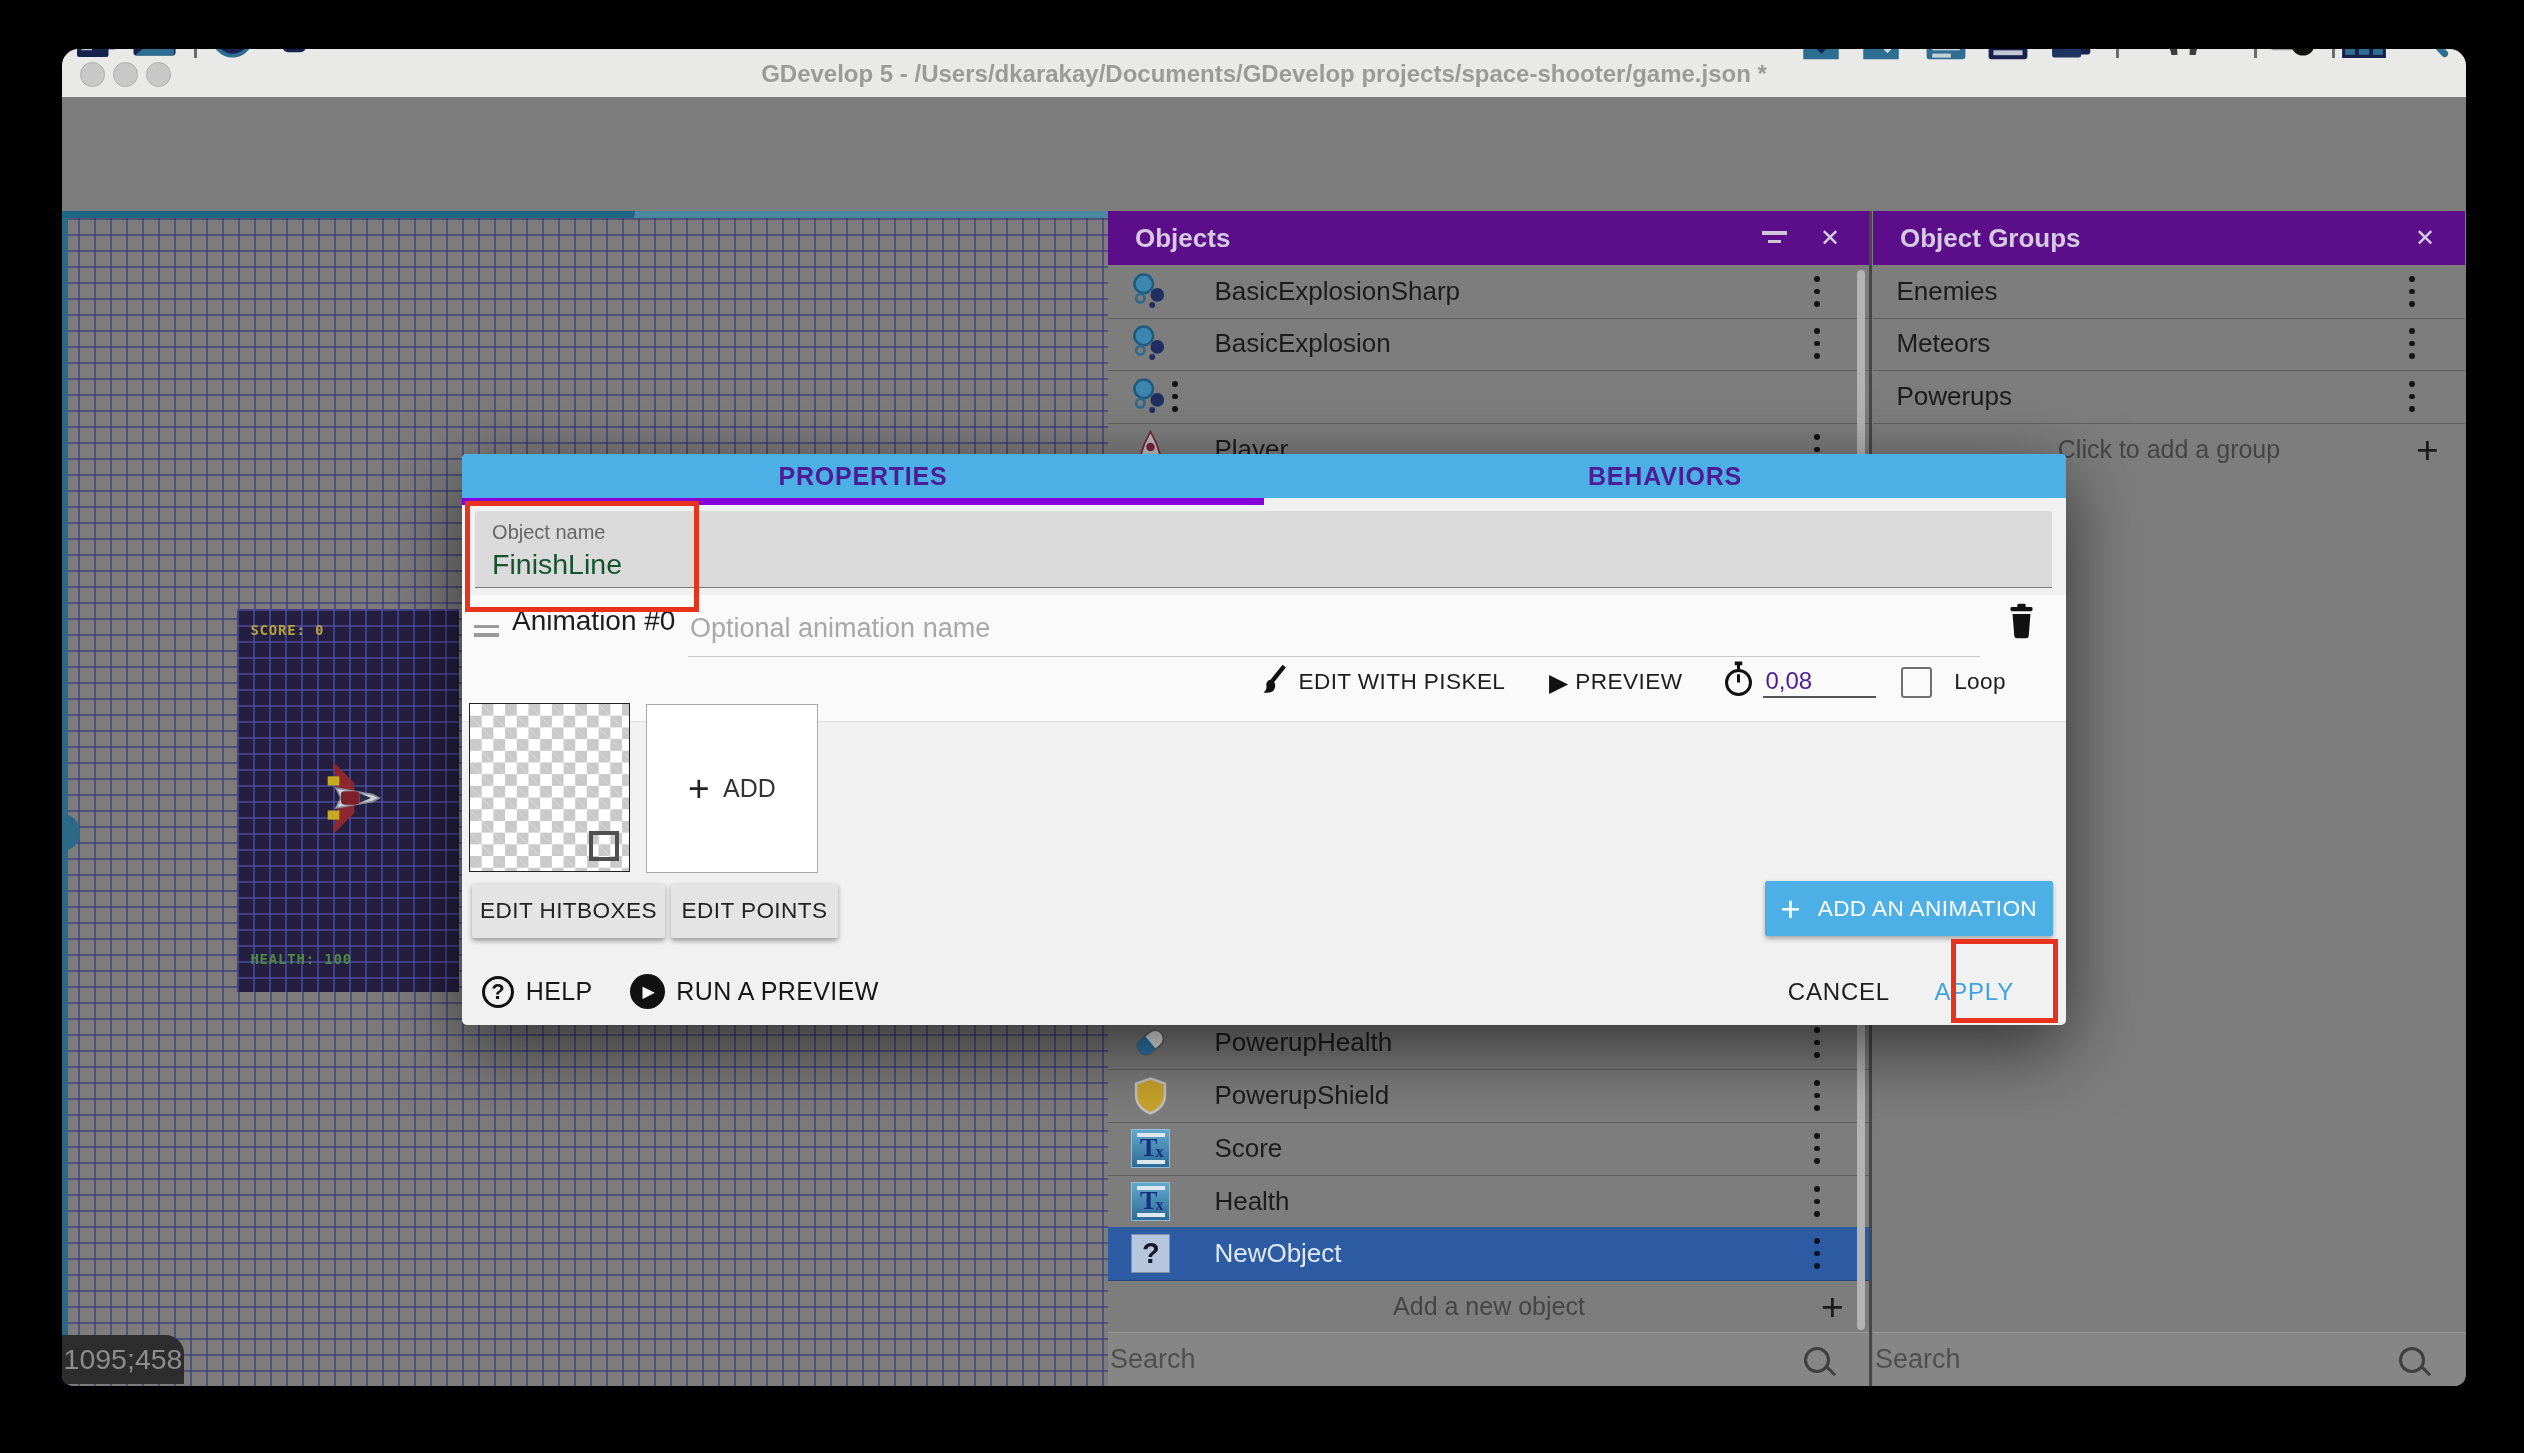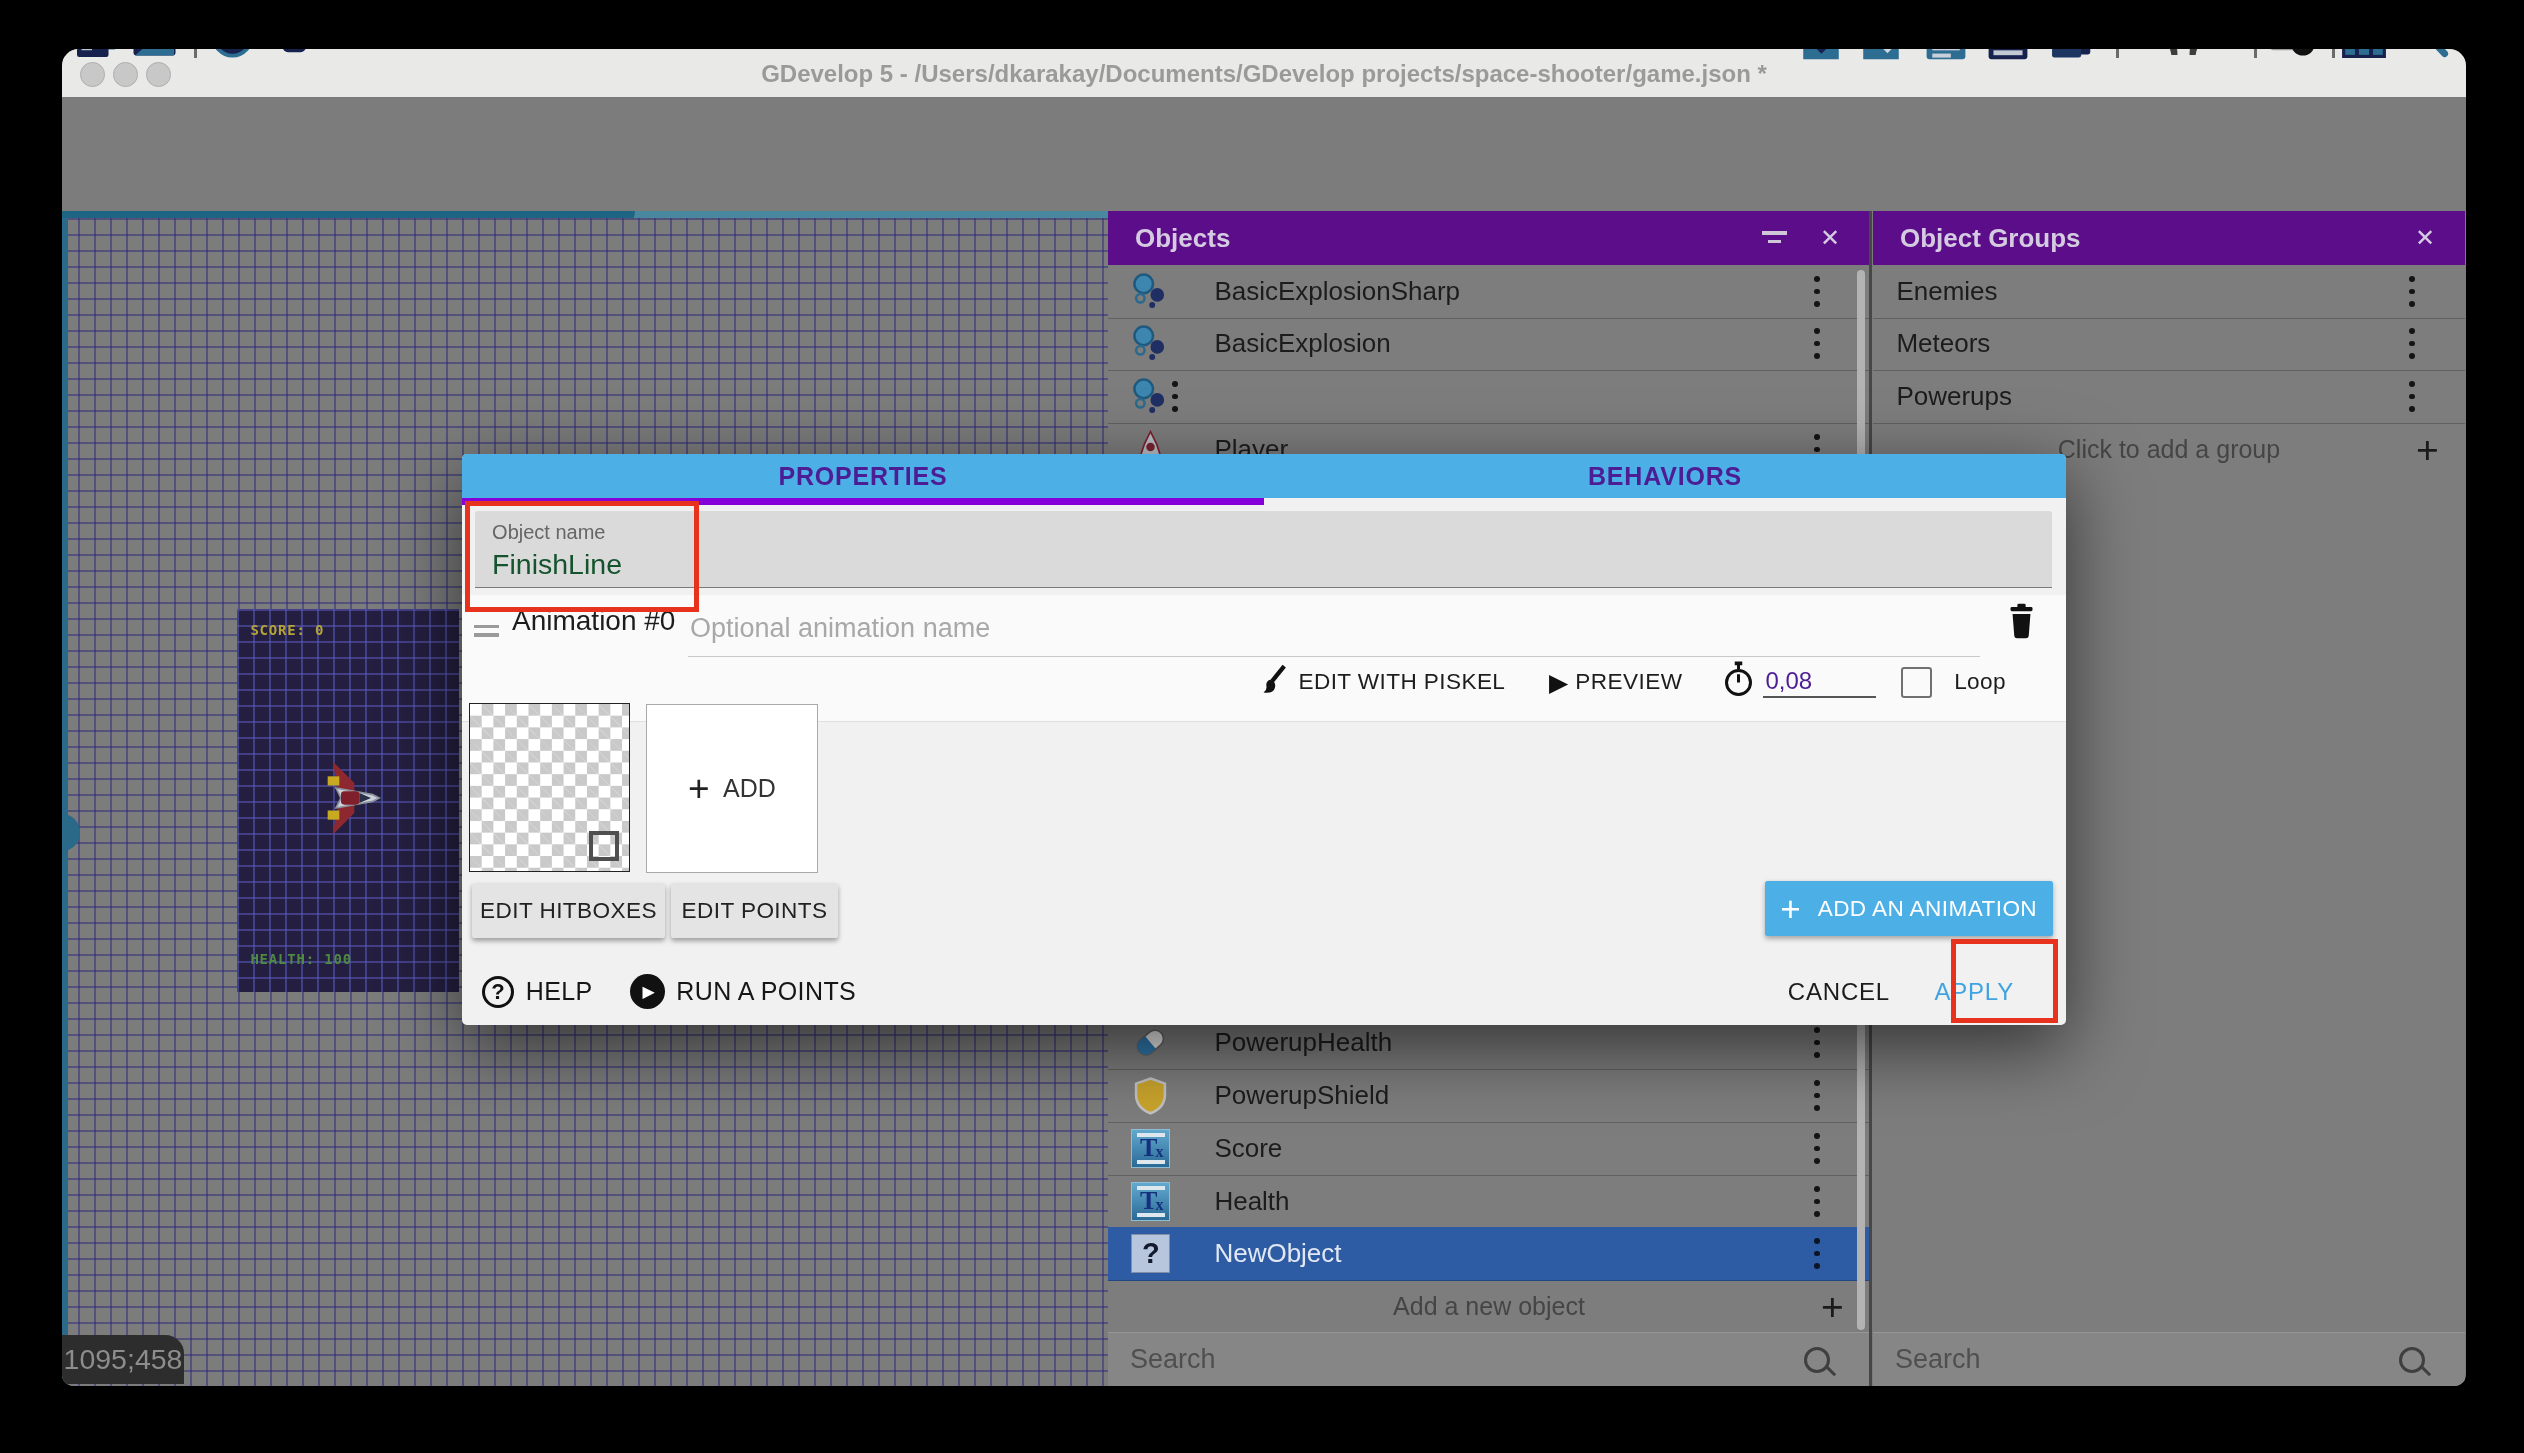--- a/index.html
+++ b/index.html
@@ -67,21 +67,21 @@
   .row .rlabel{margin-left:44px;flex:1;}
   .row.selected{background:#2d5ca4;color:#e2e8f3;}
   .kebab{width:8.4px;margin-right:49px;display:flex;flex-direction:column;align-items:center;}
   .kebab i{width:5.9px;height:5.9px;border-radius:50%;background:#141414;margin:3.3px 0;}
   .row.selected .kebab i{background:#0d1524;}
   .addrow{position:absolute;left:0;right:0;height:53px;display:flex;align-items:center;color:#454545;font-size:25px;}
   .addrow .alabel{flex:1;text-align:center;margin-left:75px;}
   .addrow .plus{width:75px;text-align:center;font-size:39px;color:#1b1b1b;font-weight:300;}
   .searchrow{position:absolute;left:0;right:0;bottom:0;height:53px;background:#868686;border-top:0.8px solid #979797;
              display:flex;align-items:center;}
-  .searchrow input{flex:1;background:transparent;border:none;outline:none;margin-left:20px;
+  .searchrow input{flex:1;background:transparent;border:none;outline:none;
                    font-size:27px;color:#000000;font-family:inherit;}
   .searchrow input::placeholder{color:#4f4f4f;opacity:1;}
   .mag{width:20px;height:20px;border:3.3px solid #3f3f3f;border-radius:50%;position:relative;margin-right:40px;flex:0 0 auto;}
   .mag::after{content:"";position:absolute;width:12.6px;height:3.3px;background:#3f3f3f;transform:rotate(45deg);
               right:-10px;bottom:-2.5px;}
   .scrollbar{position:absolute;right:5px;top:59px;width:8.4px;height:1060px;border-radius:4.2px;background:#b3b3b3;}
 
   .tx{width:39px;height:39px;background:linear-gradient(#62a9cf,#2a6a96);border:0.8px solid #8fbdd6;
       position:relative;font-family:"Liberation Serif",serif;color:#16307e;box-sizing:border-box;}
   .tx::before,.tx::after{content:"";position:absolute;left:4.2px;right:4.2px;height:4.2px;background:#dfe7ee;}
@@ -560,21 +560,21 @@
     </div>
     <div class="bluebtn">
       <span class="plus">+</span>
       <span>ADD AN ANIMATION</span>
     </div>
 
     <div class="dlg-bottom">
       <span class="helpicon">?</span>
       <span class="blbl">HELP</span>
       <span class="runicon">▶</span>
-      <span class="blbl">RUN A POINTS</span>
+      <span class="blbl">RUN A PREVIEW</span>
       <span class="cancel">CANCEL</span>
       <span class="apply">APPLY</span>
     </div>
   </div>
 
   <div class="redrect redrect1"></div>
   <div class="redrect redrect2"></div>
 
 </div>
 </div>

